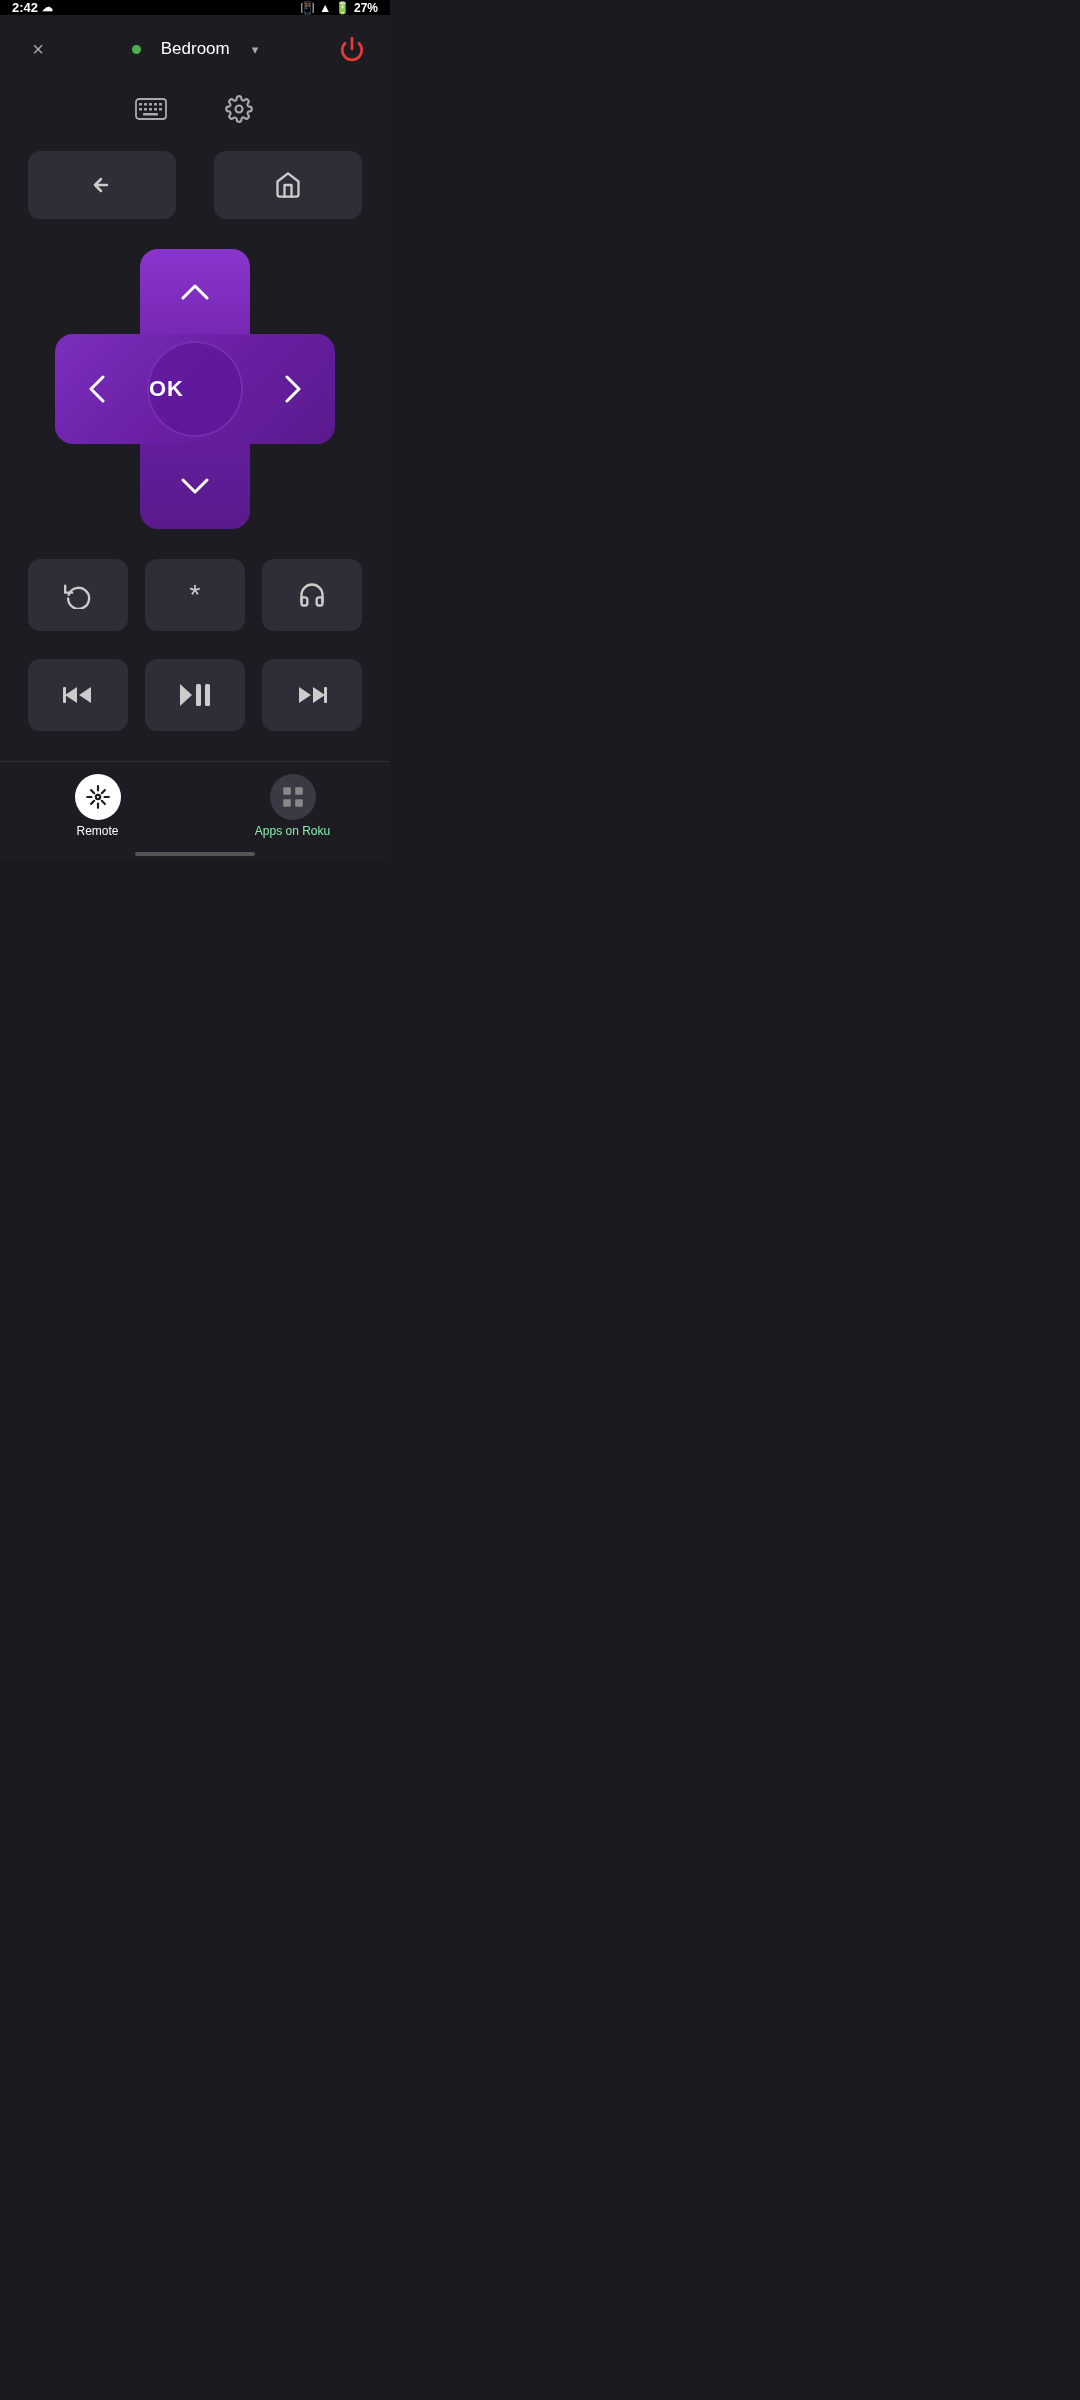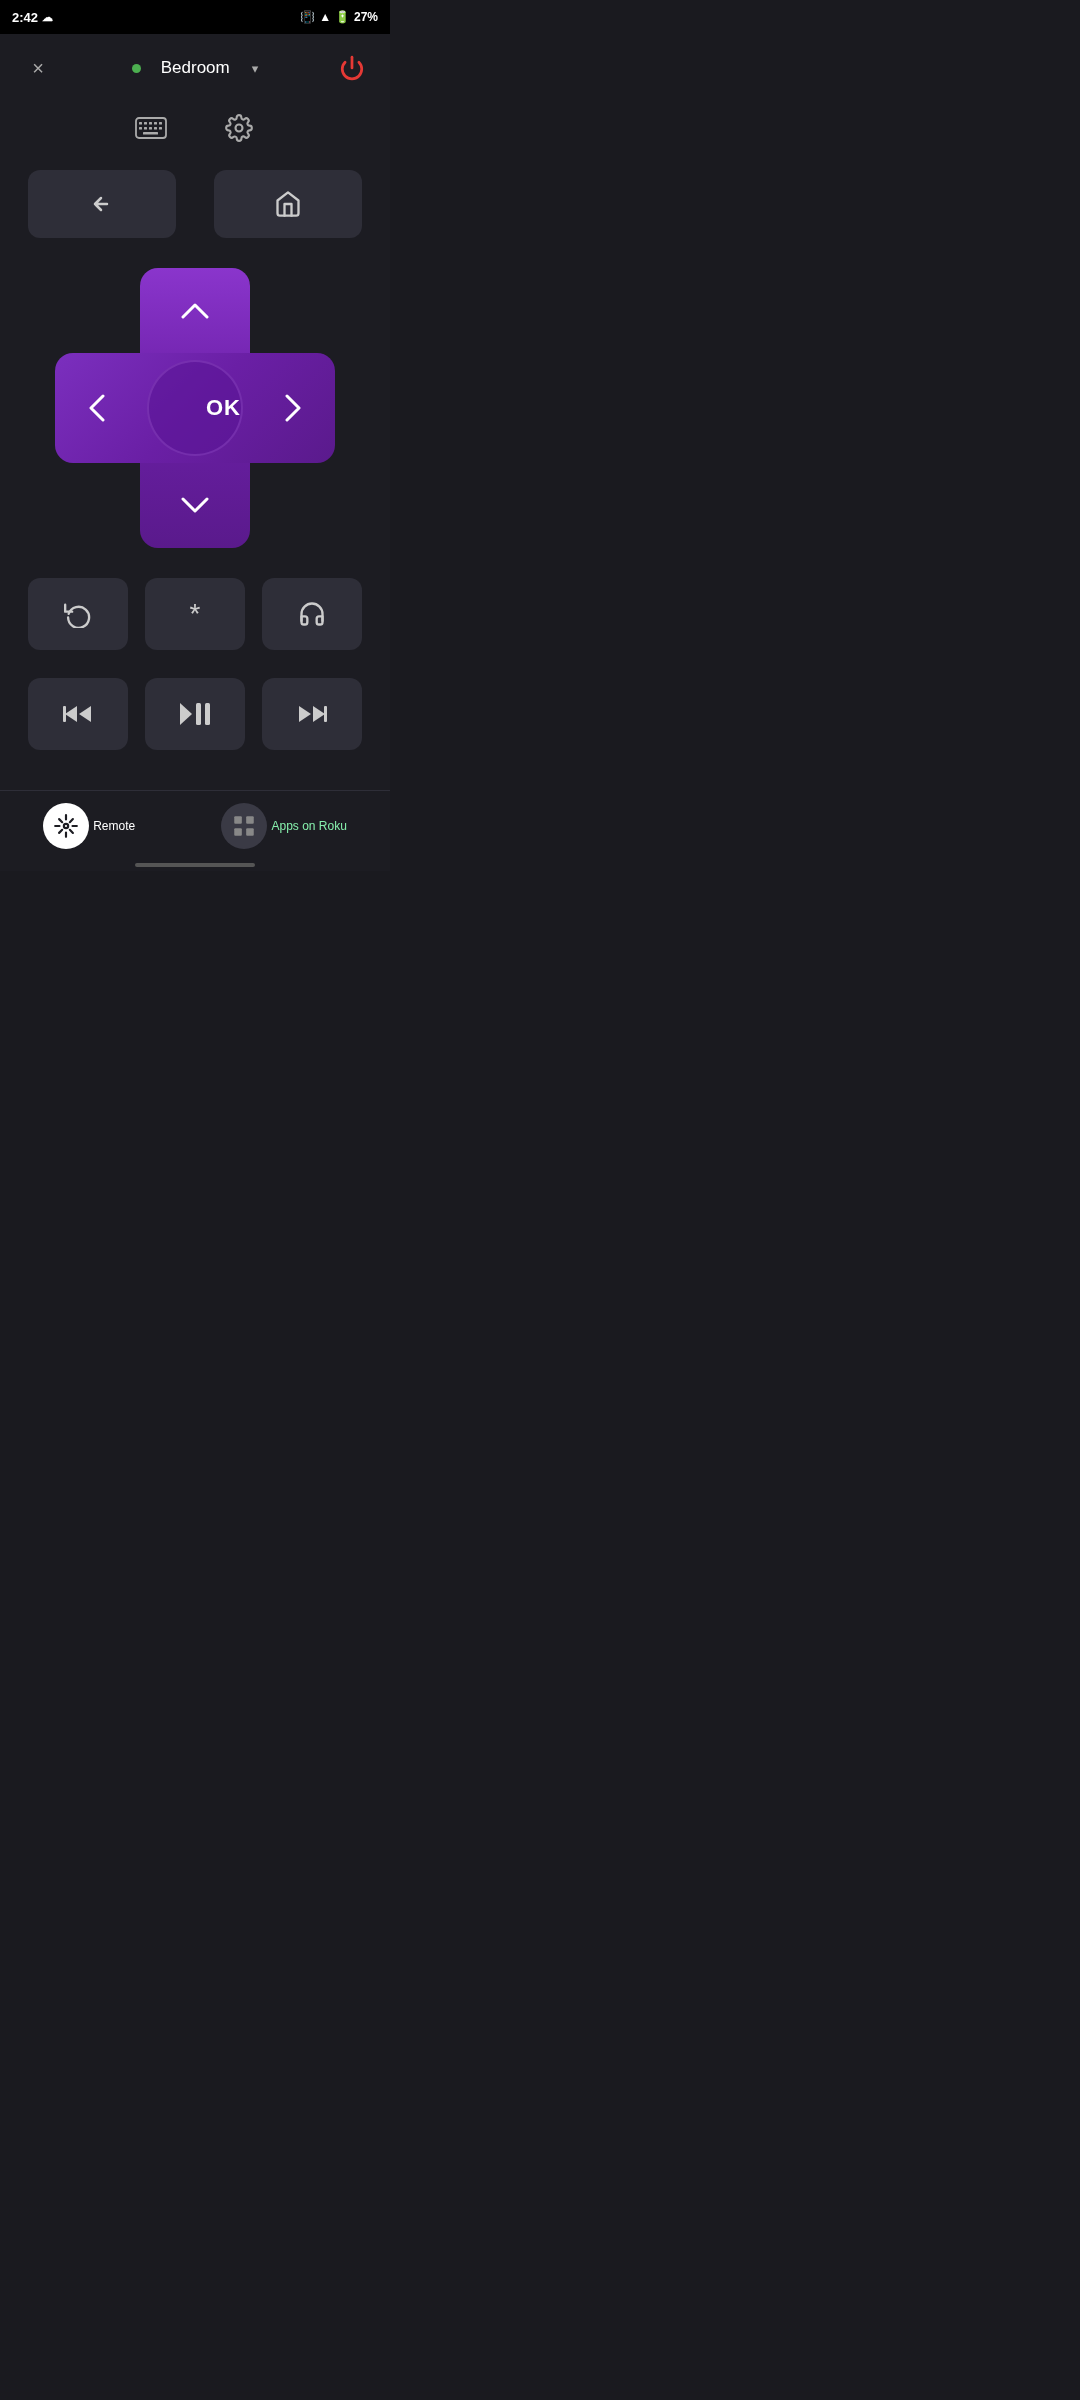--- a/index.html
+++ b/index.html
@@ -11,21 +11,21 @@
       background: #1a1a1f;
       font-family: -apple-system, BlinkMacSystemFont, 'Segoe UI', sans-serif;
       color: white;
       position: relative;
       overflow-x: hidden;
     }
 
     
     .status-bar {
       background: #000;
-      height: 34px;
+      height: 15px;
       display: flex;
       align-items: center;
       justify-content: space-between;
       padding: 0 12px;
       font-size: 13px;
       font-weight: 600;
     }
     .status-bar-left { display: flex; align-items: center; gap: 4px; }
     .status-bar-right { display: flex; align-items: center; gap: 4px; font-size: 12px; }
 
@@ -170,21 +170,21 @@
     }
 
     .ok-circle {
       position: absolute;
       top: 50%; left: 50%;
       transform: translate(-50%, -50%);
       width: 96px; height: 96px;
       background: rgba(90, 20, 150, 0.6);
       border: 2px solid rgba(150, 80, 200, 0.4);
       border-radius: 50%;
-      display: flex; align-items: center; justify-content: flex-end;
+      display: flex; align-items: center; justify-content: flex-start;
       cursor: pointer;
       font-size: 22px;
       font-weight: 700;
       letter-spacing: 1px;
       color: white;
       z-index: 10;
     }
 
     
     .ctrl-row {
@@ -229,21 +229,21 @@
       width: 100%;
       background: #1c1c22;
       border-top: 1px solid #2e2e38;
       display: flex;
       align-items: center;
       justify-content: space-around;
       padding: 12px 0 6px;
       margin-top: auto;
     }
     .nav-item {
-      display: flex; flex-direction: row; align-items: center; gap: 4px;
+      display: flex; flex-direction: column; align-items: center; gap: 4px;
       cursor: pointer;
       min-width: 80px;
     }
     .nav-item-icon {
       width: 46px; height: 46px;
       border-radius: 50%;
       display: flex; align-items: center; justify-content: center;
       font-size: 22px;
     }
     .nav-item-icon.active {

